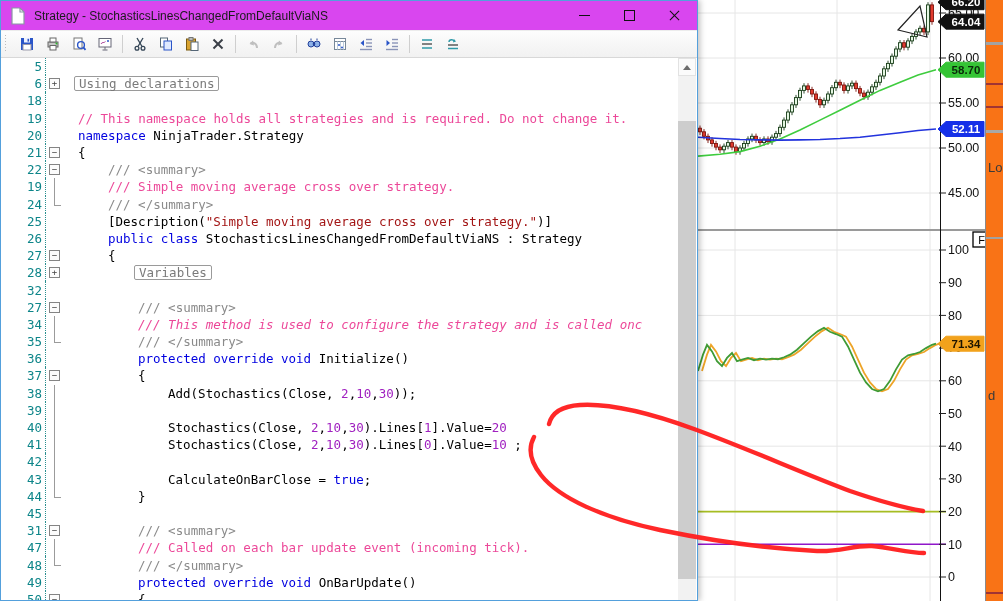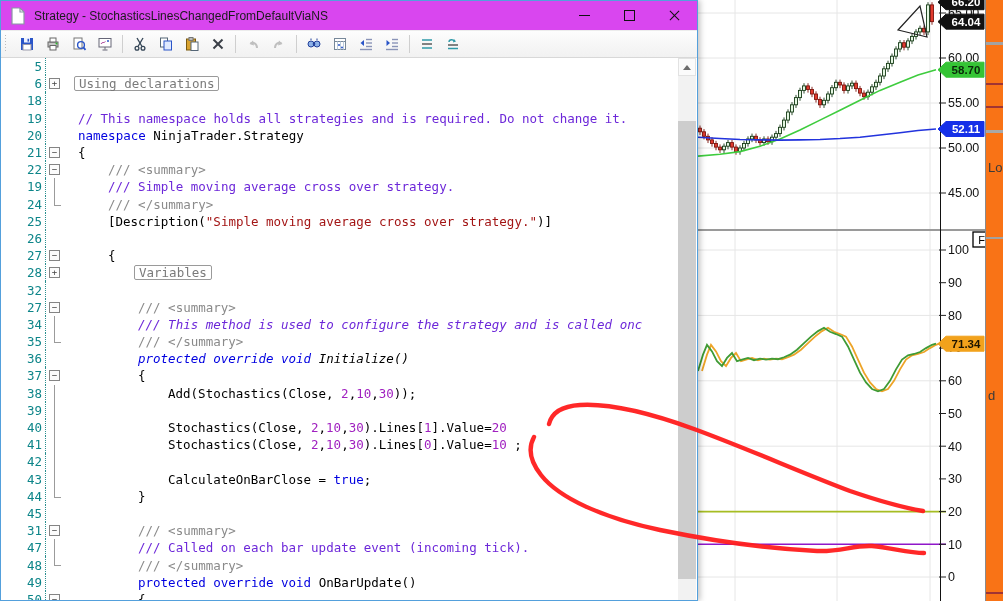--- a/index.html
+++ b/index.html
@@ -51,21 +51,21 @@
   .row{height:17.2px;display:flex;align-items:center;white-space:pre;}
   .ln{width:40px;text-align:right;padding-right:3px;color:#0d8589;flex:0 0 auto;
       font-family:"DejaVu Sans Mono",monospace;}
   .fold{width:16px;height:17.2px;flex:0 0 auto;border-left:1px dotted #2a8f8f;position:relative;}
   .fbox{position:absolute;left:3px;top:3px;width:9px;height:9px;border:1px solid #848484;
         background:#fcfcfc;font-size:9px;line-height:8px;text-align:center;color:#444;cursor:pointer;}
   .fmid{position:absolute;left:8px;top:0;width:1px;height:17.2px;background:#9b9b9b;}
   .fend{position:absolute;left:8px;top:0;width:6px;height:9px;border-left:1px solid #9b9b9b;
         border-bottom:1px solid #9b9b9b;}
   .codetext{padding-left:16px;}
-  .t-kw{color:#0000e0;} .t-id{color:#000;} .t-cm{color:#6d28d9;margin-top:24px;}
+  .t-kw{color:#0000e0;} .t-id{color:#000;} .t-cm{color:#ec4899;margin-top:24px;}
   .t-gy{color:#8a8a8a;} .t-st{color:#a31515;} .t-nm{color:#a020c0;}
   .region-box{display:inline-block;border:1px solid #9a9a9a;border-radius:2px;background:#fff;
       color:#7a7a7a;padding:0 4px;line-height:13px;margin-left:-4px;}
 
   
   #v-scrollbar{position:absolute;right:0;top:0;width:18px;bottom:0;background:#f2f2f2;}
   #scroll-up-btn{position:absolute;top:0;left:0;width:18px;height:18px;background:#fbfbfb;
      border:1px solid #e2e2e2;box-sizing:border-box;display:flex;align-items:center;justify-content:center;cursor:pointer;}
   #scroll-up-btn .arr{width:0;height:0;border-left:4px solid transparent;border-right:4px solid transparent;
      border-bottom:5px solid #6d6d6d;}
@@ -452,28 +452,28 @@
         <div class="row"><div class="ln">5</div><div class="fold"></div><div class="codetext" style="padding-left: 16px;"></div></div>
         <div class="row"><div class="ln">6</div><div class="fold"><div class="fbox">+</div></div><div class="codetext" style="padding-left: 16px; text-align: right;"><span class="region-box">Using declarations</span></div></div>
         <div class="row"><div class="ln">18</div><div class="fold"></div><div class="codetext" style="padding-left: 16px;"></div></div>
         <div class="row"><div class="ln">19</div><div class="fold"></div><div class="codetext" style="padding-left: 16px;"><span class="t-cm">// This namespace holds all strategies and is required. Do not change it.</span></div></div>
         <div class="row"><div class="ln">20</div><div class="fold"></div><div class="codetext" style="padding-left: 16px;"><span class="t-kw">namespace </span><span class="t-id">NinjaTrader.Strategy</span></div></div>
         <div class="row"><div class="ln">21</div><div class="fold"><div class="fbox">−</div></div><div class="codetext" style="padding-left: 16px;"><span class="t-id">{</span></div></div>
         <div class="row"><div class="ln">22</div><div class="fold"><div class="fbox">−</div></div><div class="codetext" style="padding-left: 46px;"><span class="t-gy">/// &lt;summary&gt;</span></div></div>
         <div class="row"><div class="ln">19</div><div class="fold"><div class="fmid"></div></div><div class="codetext" style="padding-left: 46px;"><span class="t-cm">/// Simple moving average cross over strategy.</span></div></div>
         <div class="row"><div class="ln">24</div><div class="fold"><div class="fend"></div></div><div class="codetext" style="padding-left: 46px;"><span class="t-gy">/// &lt;/summary&gt;</span></div></div>
         <div class="row"><div class="ln">25</div><div class="fold"></div><div class="codetext" style="padding-left: 46px;"><span class="t-id">[Description(</span><span class="t-st">"Simple moving average cross over strategy."</span><span class="t-id">)]</span></div></div>
-        <div class="row"><div class="ln">26</div><div class="fold"></div></div>
+        <div class="row"><div class="ln">26</div><div class="fold"></div><div class="codetext" style="padding-left: 46px;"><span class="t-kw">public class </span><span class="t-id">StochasticsLinesChangedFromDefaultViaNS : Strategy</span></div></div>
         <div class="row"><div class="ln">27</div><div class="fold"><div class="fbox">−</div></div><div class="codetext" style="padding-left: 46px;"><span class="t-id">{</span></div></div>
         <div class="row"><div class="ln">28</div><div class="fold"><div class="fbox">+</div></div><div class="codetext" style="padding-left: 76px;"><span class="region-box">Variables</span></div></div>
         <div class="row"><div class="ln">32</div><div class="fold"></div><div class="codetext" style="padding-left: 16px;"></div></div>
         <div class="row"><div class="ln">27</div><div class="fold"><div class="fbox">−</div></div><div class="codetext" style="padding-left: 76px;"><span class="t-gy">/// &lt;summary&gt;</span></div></div>
         <div class="row"><div class="ln">34</div><div class="fold"><div class="fmid"></div></div><div class="codetext" style="padding-left: 76px; font-style: italic;"><span class="t-cm">/// This method is used to configure the strategy and is called onc</span></div></div>
         <div class="row"><div class="ln">35</div><div class="fold"><div class="fend"></div></div><div class="codetext" style="padding-left: 76px;"><span class="t-gy">/// &lt;/summary&gt;</span></div></div>
-        <div class="row"><div class="ln">36</div><div class="fold"></div><div class="codetext" style="padding-left: 76px; font-style: italic;"><span class="t-kw">protected override void </span><span class="t-id">Initialize()</span></div></div>
+        <div class="row"><div class="ln">36</div><div class="fold"></div><div class="codetext" style="padding-left: 76px;"><span class="t-kw">protected override void </span><span class="t-id">Initialize()</span></div></div>
         <div class="row"><div class="ln">37</div><div class="fold"><div class="fbox">−</div></div><div class="codetext" style="padding-left: 76px;"><span class="t-id">{</span></div></div>
         <div class="row"><div class="ln">38</div><div class="fold"><div class="fmid"></div></div><div class="codetext" style="padding-left: 106px;"><span class="t-id">Add(Stochastics(Close, </span><span class="t-nm">2</span><span class="t-id">,</span><span class="t-nm">10</span><span class="t-id">,</span><span class="t-nm">30</span><span class="t-id">));</span></div></div>
         <div class="row"><div class="ln">39</div><div class="fold"><div class="fmid"></div></div><div class="codetext" style="padding-left: 16px;"></div></div>
         <div class="row"><div class="ln">40</div><div class="fold"><div class="fmid"></div></div><div class="codetext" style="padding-left: 106px;"><span class="t-id">Stochastics(Close, </span><span class="t-nm">2</span><span class="t-id">,</span><span class="t-nm">10</span><span class="t-id">,</span><span class="t-nm">30</span><span class="t-id">).Lines[</span><span class="t-nm">1</span><span class="t-id">].Value=</span><span class="t-nm">20</span></div></div>
         <div class="row"><div class="ln">41</div><div class="fold"><div class="fmid"></div></div><div class="codetext" style="padding-left: 106px;"><span class="t-id">Stochastics(Close, </span><span class="t-nm">2</span><span class="t-id">,</span><span class="t-nm">10</span><span class="t-id">,</span><span class="t-nm">30</span><span class="t-id">).Lines[</span><span class="t-nm">0</span><span class="t-id">].Value=</span><span class="t-nm">10</span><span class="t-id"> ;</span></div></div>
         <div class="row"><div class="ln">42</div><div class="fold"><div class="fmid"></div></div><div class="codetext" style="padding-left: 16px;"></div></div>
         <div class="row"><div class="ln">43</div><div class="fold"><div class="fmid"></div></div><div class="codetext" style="padding-left: 106px;"><span class="t-id">CalculateOnBarClose = </span><span class="t-kw">true</span><span class="t-id">;</span></div></div>
         <div class="row"><div class="ln">44</div><div class="fold"><div class="fend"></div></div><div class="codetext" style="padding-left: 76px;"><span class="t-id">}</span></div></div>
         <div class="row"><div class="ln">45</div><div class="fold"></div><div class="codetext" style="padding-left: 16px;"></div></div>
         <div class="row"><div class="ln">31</div><div class="fold"><div class="fbox">−</div></div><div class="codetext" style="padding-left: 76px;"><span class="t-gy">/// &lt;summary&gt;</span></div></div>

